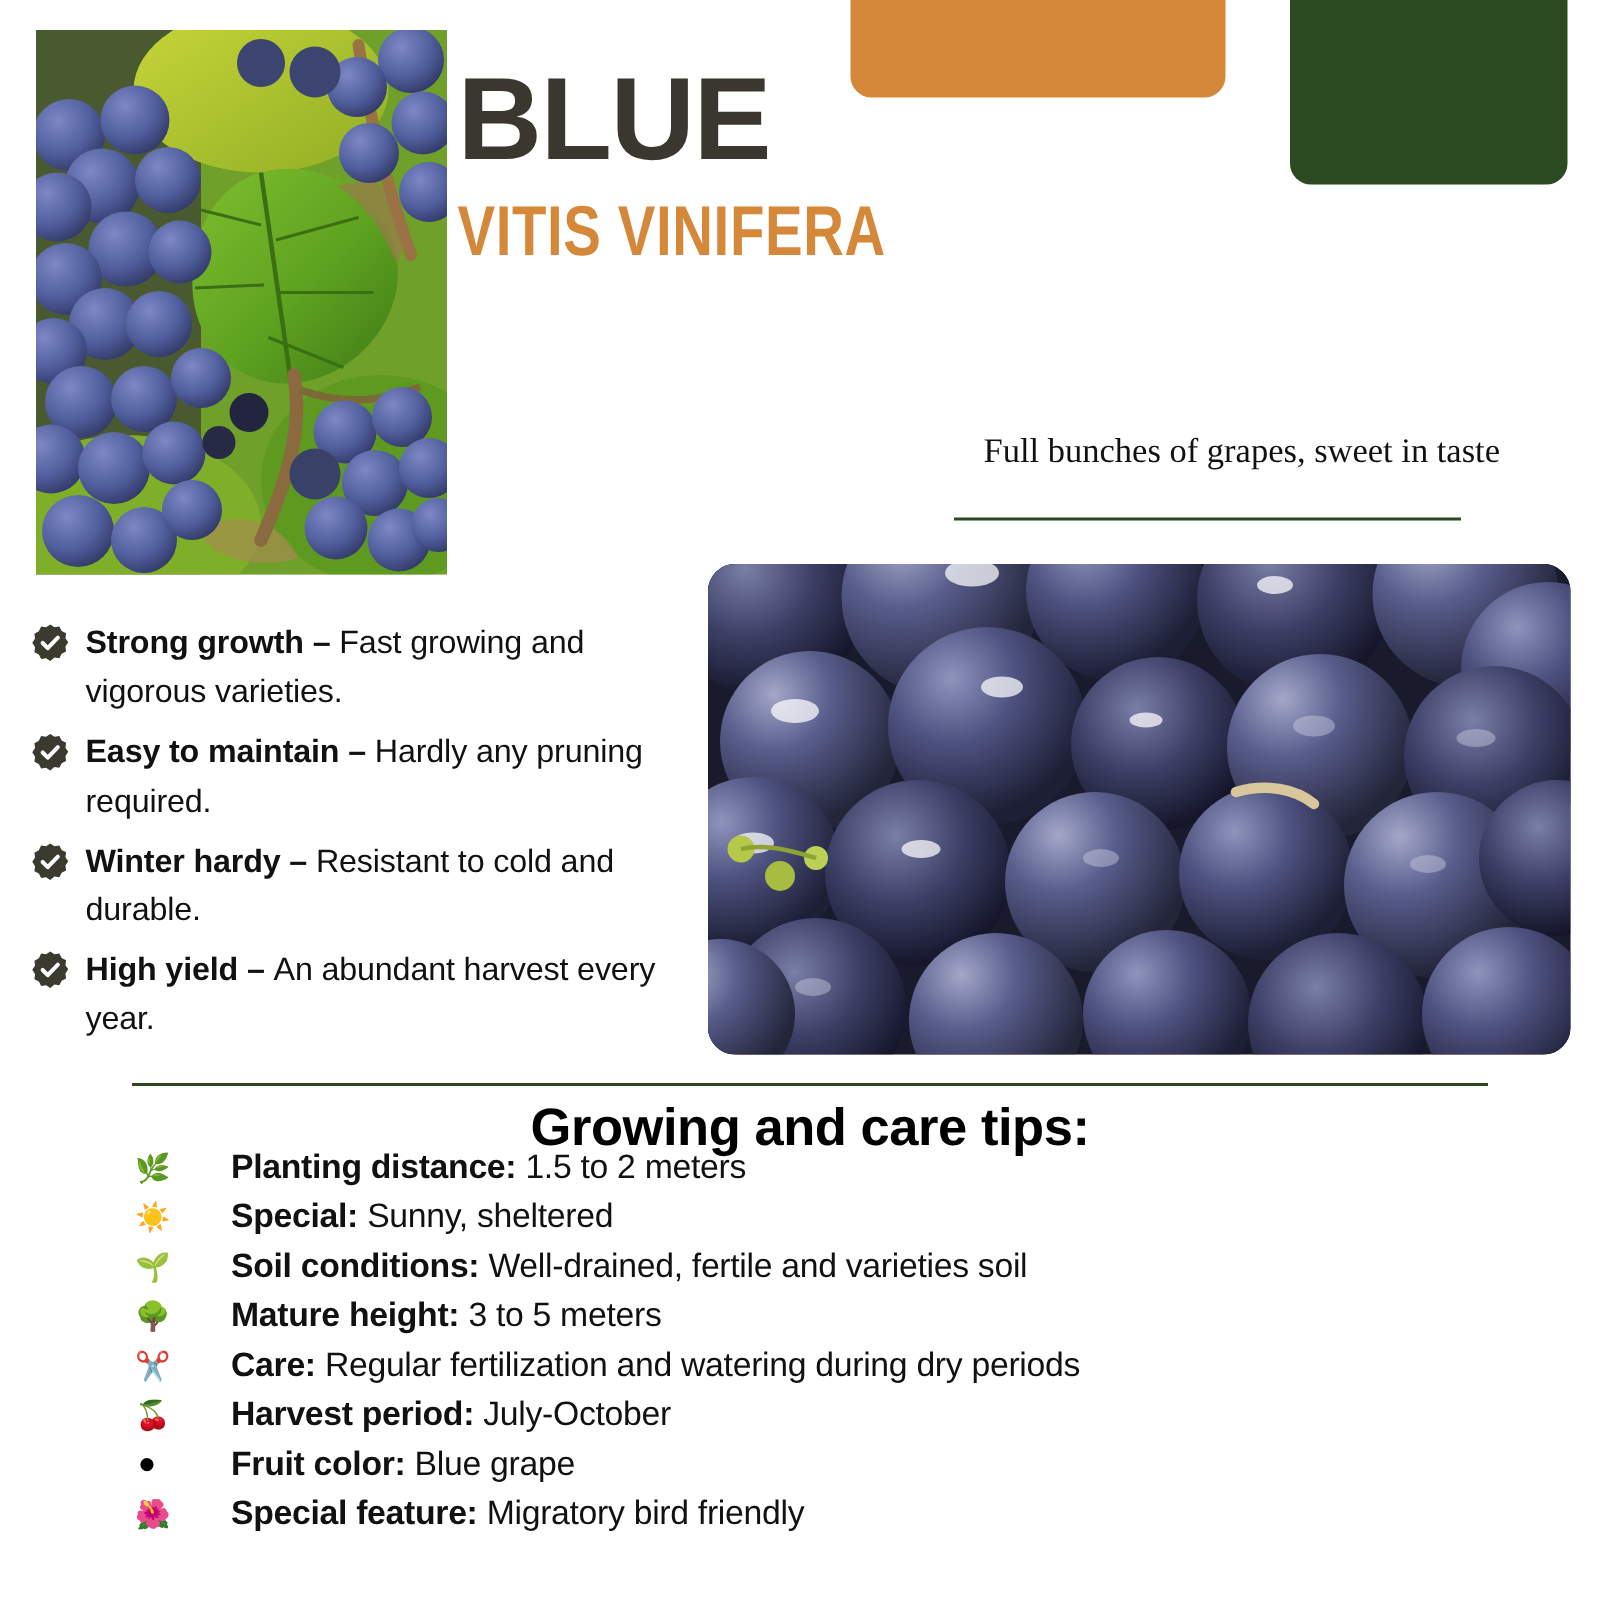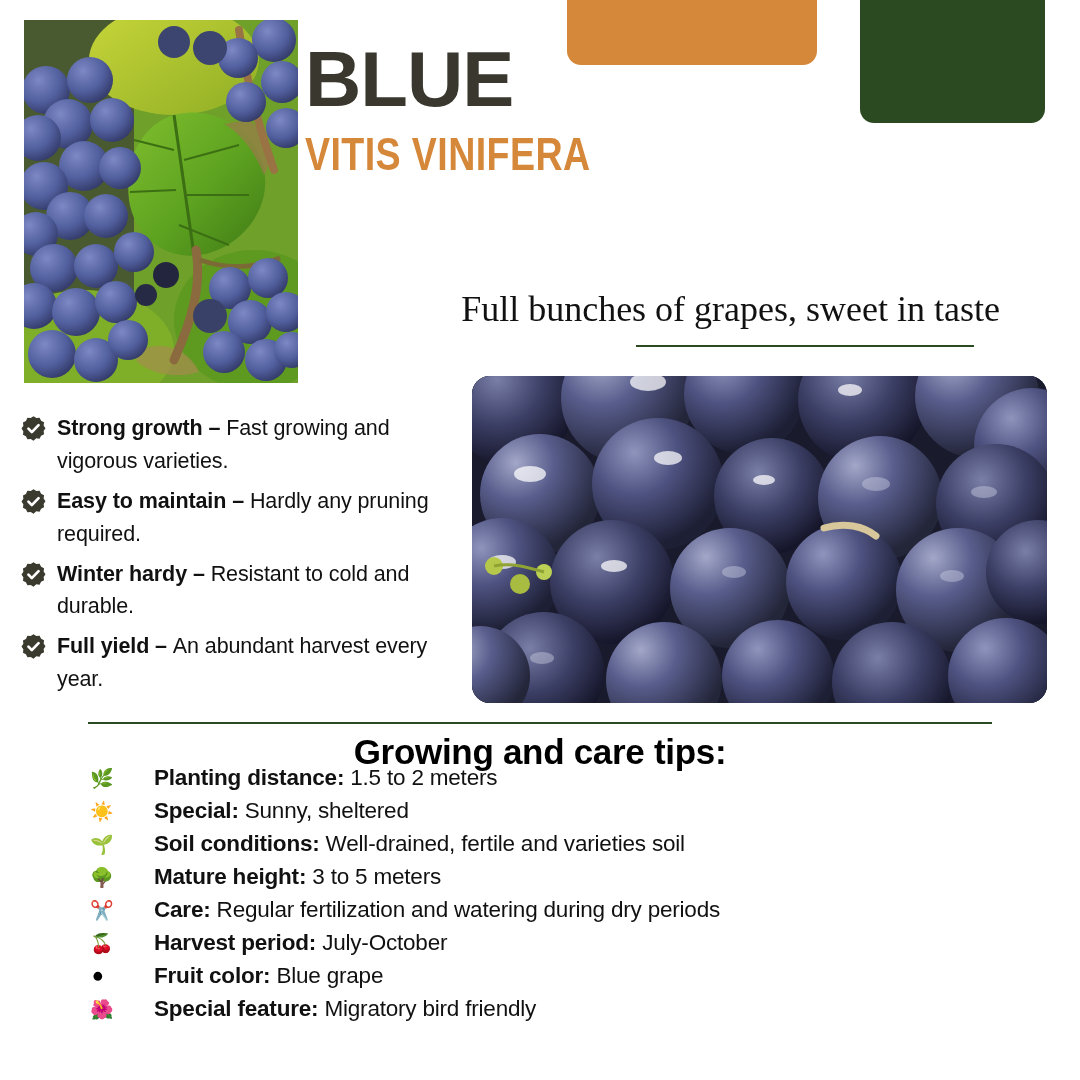--- a/index.html
+++ b/index.html
@@ -55,21 +55,21 @@
     color:#D6883A;
     transform:scaleX(0.80);
     transform-origin:left center;
     white-space:nowrap;
   }
 
   
   .tagline{
     position:absolute; left:440px; top:288px; width:560px;
     font-family:"Liberation Serif", serif;
-    font-size:36px;
+    font-size:23px;
     color:#111111;
     text-align:right;
     white-space:nowrap;
   }
   .tagline-rule{
     position:absolute; left:636px; top:345px;
     width:338px; height:2px; background:#2C4A22;
   }
 
   
@@ -267,21 +267,21 @@
     </span>
     <span class="feature-text"><b>Winter hardy</b><b> – </b><span>Resistant to cold and durable.</span></span>
   </div>
   <div class="feature-row">
     <span class="badge-icon">
       <svg viewBox="0 0 32 32">
           <path d="M16 1.5l3.3 2.2 3.9-.5 1.8 3.5 3.5 1.8-.5 3.9 2.2 3.3-2.2 3.3.5 3.9-3.5 1.8-1.8 3.5-3.9-.5L16 30.5l-3.3-2.2-3.9.5-1.8-3.5-3.5-1.8.5-3.9L1.8 16l2.2-3.3-.5-3.9 3.5-1.8L8.8 3.2l3.9.5z" fill="#3A3A2E"></path>
           <path d="M10 16.2l4 4.1 8-8.3" stroke="#ffffff" stroke-width="3.2" fill="none" stroke-linecap="round" stroke-linejoin="round"></path>
         </svg>
     </span>
-    <span class="feature-text"><b>Full yield</b><b> – </b><span>An abundant harvest every year.</span></span>
+    <span class="feature-text"><b>High yield</b><b> – </b><span>An abundant harvest every year.</span></span>
   </div>
 </div>
 
 <div class="grape-photo">
   <svg viewBox="0 0 575 327" preserveAspectRatio="xMidYMid slice">
     <defs>
       <radialGradient id="g2" cx="32%" cy="26%" r="72%">
         <stop offset="0%" stop-color="#8f94bd"></stop>
           <stop offset="45%" stop-color="#4e5280"></stop>
           <stop offset="100%" stop-color="#1d1f35"></stop>

